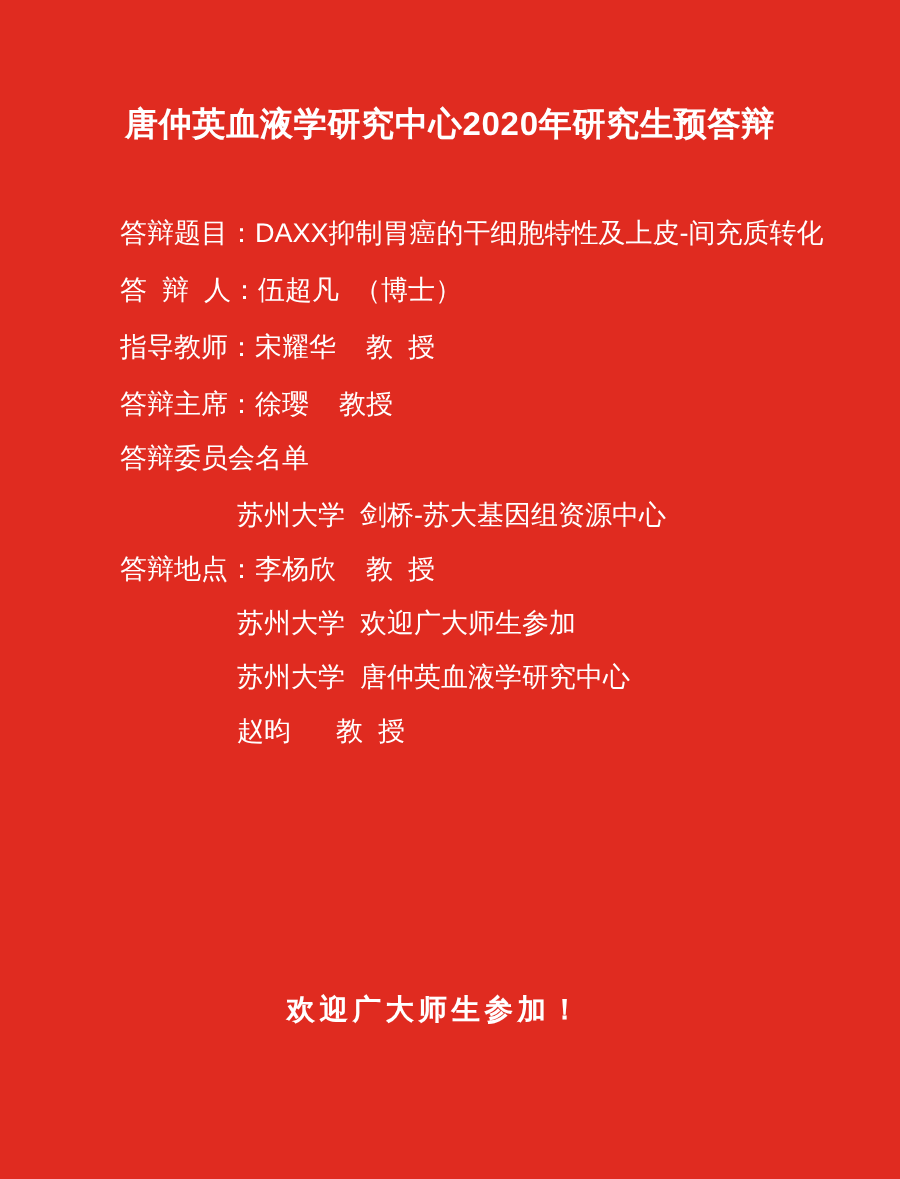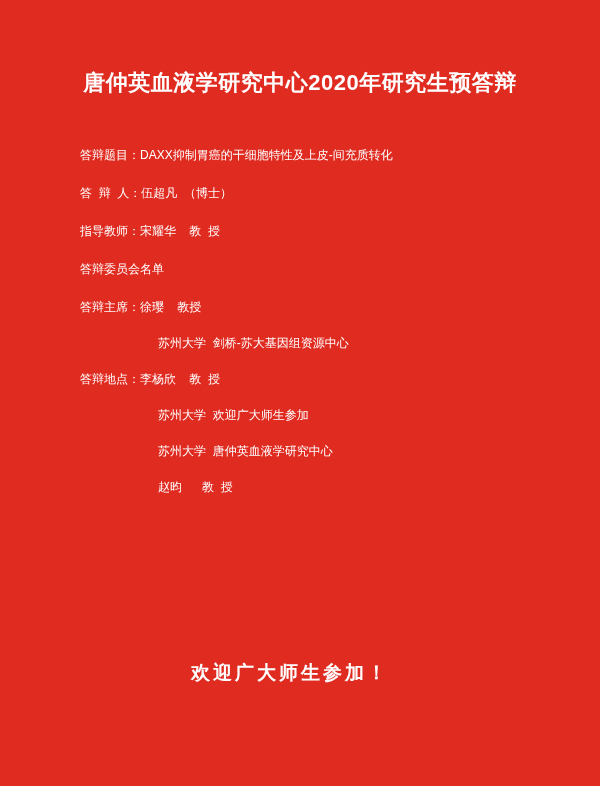--- a/index.html
+++ b/index.html
@@ -33,21 +33,21 @@
     color: #ffffff;
     white-space: nowrap;
   }
   .body-block {
     position: absolute;
     top: 145px;
     left: 80px;
     width: 470px;
   }
   .line {
-    font-size: 12px;
+    font-size: 18px;
     line-height: 20px;
     color: #ffffff;
     margin-bottom: 18px;
     white-space: pre;
   }
   .line.indent {
     padding-left: 78px;
   }
   .line.tight {
     margin-bottom: 16px;
@@ -77,22 +77,22 @@
 <body>
 
 <div class="poster">
 
   <div class="title">唐仲英血液学研究中心2020年研究生预答辩</div>
 
   <div class="body-block">
     <div class="line">答辩题目：DAXX抑制胃癌的干细胞特性及上皮-间充质转化</div>
     <div class="line">答  辩  人：伍超凡  （博士）</div>
     <div class="line">指导教师：宋耀华    教  授</div>
+    <div class="line tight">答辩主席：徐璎    教授</div>
     <div class="line">答辩委员会名单</div>
-    <div class="line tight">答辩主席：徐璎    教授</div>
     <div class="line indent tight">苏州大学  剑桥-苏大基因组资源中心</div>
     <div class="line tight">答辩地点：李杨欣    教  授</div>
     <div class="line indent tight">苏州大学  欢迎广大师生参加</div>
     <div class="line indent tight">苏州大学  唐仲英血液学研究中心</div>
     <div class="line indent tight">赵昀      教  授</div>
   </div>
 
 
   <div class="welcome">欢迎广大师生参加！</div>
 

